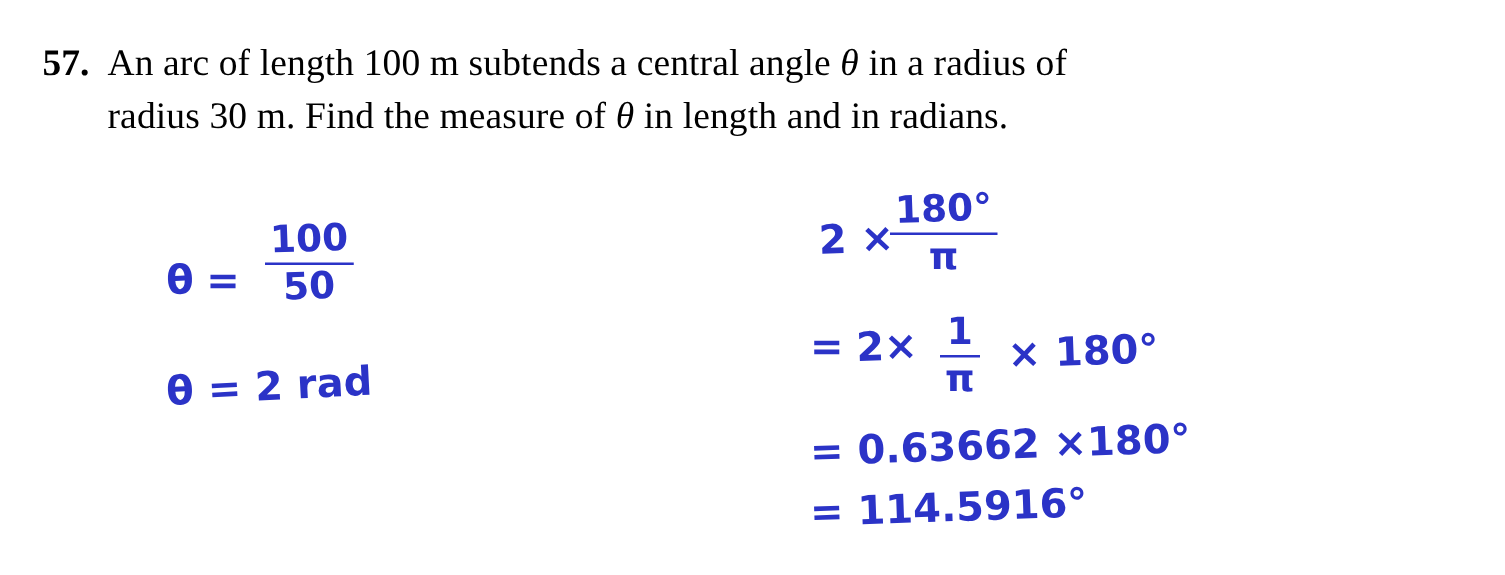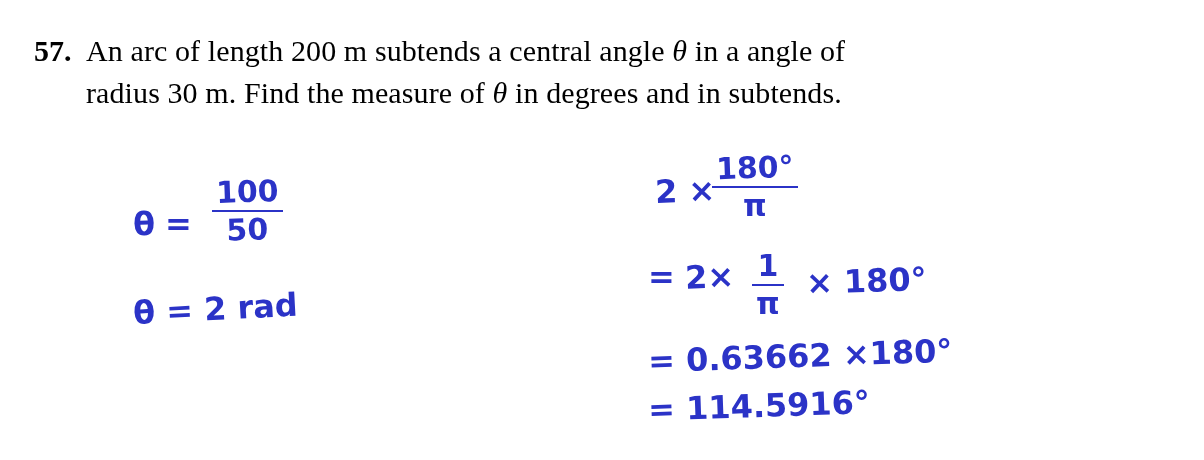--- a/index.html
+++ b/index.html
@@ -91,25 +91,25 @@
   .theta {
     font-family: "DejaVu Sans", sans-serif;
   }
 </style>
 </head>
 <body>
 
 <div class="problem">
   <div class="problem-row">
     <div class="problem-number">57.</div>
-    <div class="problem-text"><span>An arc of length 200 m subtends a central angle </span><span class="var">θ</span><span> in a angle of</span></div>
+    <div class="problem-text"><span>An arc of length 100 m subtends a central angle </span><span class="var">θ</span><span> in a radius of</span></div>
   </div>
   <div class="problem-row">
     <div class="problem-number"></div>
-    <div class="problem-text"><span>radius 30 m. Find the measure of </span><span class="var">θ</span><span> in degrees and in subtends.</span></div>
+    <div class="problem-text"><span>radius 30 m. Find the measure of </span><span class="var">θ</span><span> in length and in radians.</span></div>
   </div>
 </div>
 
 <div class="hand hand-lg" style="left:133px; top:205px;">
   <span class="inline-row">
     <span class="theta rot-slight">θ</span>
     <span>=</span>
   </span>
 </div>
 

